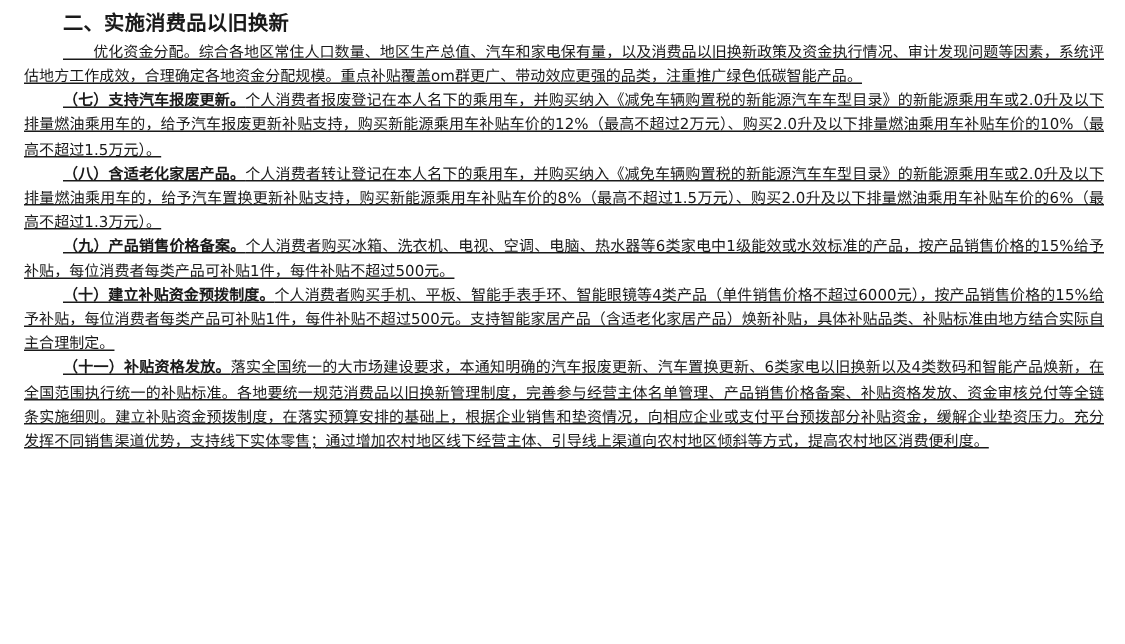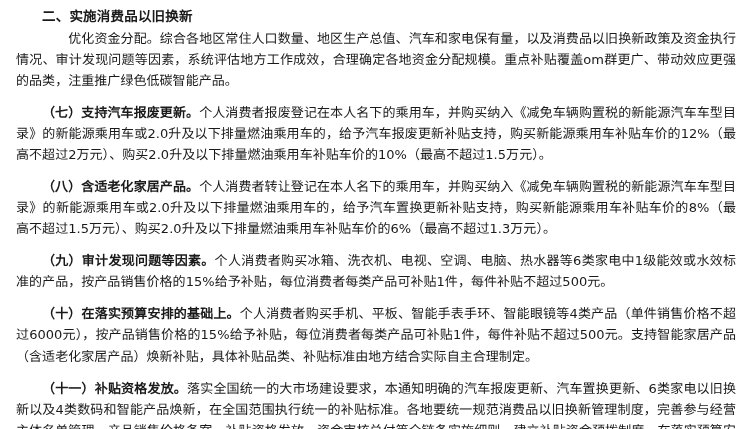--- a/index.html
+++ b/index.html
@@ -23,33 +23,34 @@
   }
   .section-heading {
     font-size: 13.5px;
     font-weight: bold;
     line-height: 1.55;
     margin: 0 0 1px 0;
     text-indent: 26px;
     letter-spacing: 0.2px;
   }
   .para {
-    font-size: 13px;
+    font-size: 10px;
     line-height: 1.62;
     margin: 0;
     text-align: justify;
     text-justify: inter-ideograph;
     text-indent: 26px;
     letter-spacing: 0.05px;
+    text-decoration: underline;
   }
   .para .lead {
     font-weight: bold;
   }
   .para + .para {
-    margin-top: 11px;
+    margin-top: 0px;
   }
 </style>
 </head>
 <body>
 
 <div class="page">
 
   <h2 class="section-heading">二、实施消费品以旧换新</h2>
 
   <p class="para">
@@ -58,24 +59,24 @@
 
   <p class="para">
     <span class="lead">（七）支持汽车报废更新。</span><span>个人消费者报废登记在本人名下的乘用车，并购买纳入《减免车辆购置税的新能源汽车车型目录》的新能源乘用车或2.0升及以下排量燃油乘用车的，给予汽车报废更新补贴支持，购买新能源乘用车补贴车价的12%（最高不超过2万元）、购买2.0升及以下排量燃油乘用车补贴车价的10%（最高不超过1.5万元）。</span>
   </p>
 
   <p class="para">
     <span class="lead">（八）含适老化家居产品。</span><span>个人消费者转让登记在本人名下的乘用车，并购买纳入《减免车辆购置税的新能源汽车车型目录》的新能源乘用车或2.0升及以下排量燃油乘用车的，给予汽车置换更新补贴支持，购买新能源乘用车补贴车价的8%（最高不超过1.5万元）、购买2.0升及以下排量燃油乘用车补贴车价的6%（最高不超过1.3万元）。</span>
   </p>
 
   <p class="para">
-    <span class="lead">（九）审计发现问题等因素。</span><span>个人消费者购买冰箱、洗衣机、电视、空调、电脑、热水器等6类家电中1级能效或水效标准的产品，按产品销售价格的15%给予补贴，每位消费者每类产品可补贴1件，每件补贴不超过500元。</span>
+    <span class="lead">（九）产品销售价格备案。</span><span>个人消费者购买冰箱、洗衣机、电视、空调、电脑、热水器等6类家电中1级能效或水效标准的产品，按产品销售价格的15%给予补贴，每位消费者每类产品可补贴1件，每件补贴不超过500元。</span>
   </p>
 
   <p class="para">
-    <span class="lead">（十）在落实预算安排的基础上。</span><span>个人消费者购买手机、平板、智能手表手环、智能眼镜等4类产品（单件销售价格不超过6000元），按产品销售价格的15%给予补贴，每位消费者每类产品可补贴1件，每件补贴不超过500元。支持智能家居产品（含适老化家居产品）焕新补贴，具体补贴品类、补贴标准由地方结合实际自主合理制定。</span>
+    <span class="lead">（十）建立补贴资金预拨制度。</span><span>个人消费者购买手机、平板、智能手表手环、智能眼镜等4类产品（单件销售价格不超过6000元），按产品销售价格的15%给予补贴，每位消费者每类产品可补贴1件，每件补贴不超过500元。支持智能家居产品（含适老化家居产品）焕新补贴，具体补贴品类、补贴标准由地方结合实际自主合理制定。</span>
   </p>
 
   <p class="para">
     <span class="lead">（十一）补贴资格发放。</span><span>落实全国统一的大市场建设要求，本通知明确的汽车报废更新、汽车置换更新、6类家电以旧换新以及4类数码和智能产品焕新，在全国范围执行统一的补贴标准。各地要统一规范消费品以旧换新管理制度，完善参与经营主体名单管理、产品销售价格备案、补贴资格发放、资金审核兑付等全链条实施细则。建立补贴资金预拨制度，在落实预算安排的基础上，根据企业销售和垫资情况，向相应企业或支付平台预拨部分补贴资金，缓解企业垫资压力。充分发挥不同销售渠道优势，支持线下实体零售；通过增加农村地区线下经营主体、引导线上渠道向农村地区倾斜等方式，提高农村地区消费便利度。</span>
   </p>
 
 </div>
 
 </body></html>

